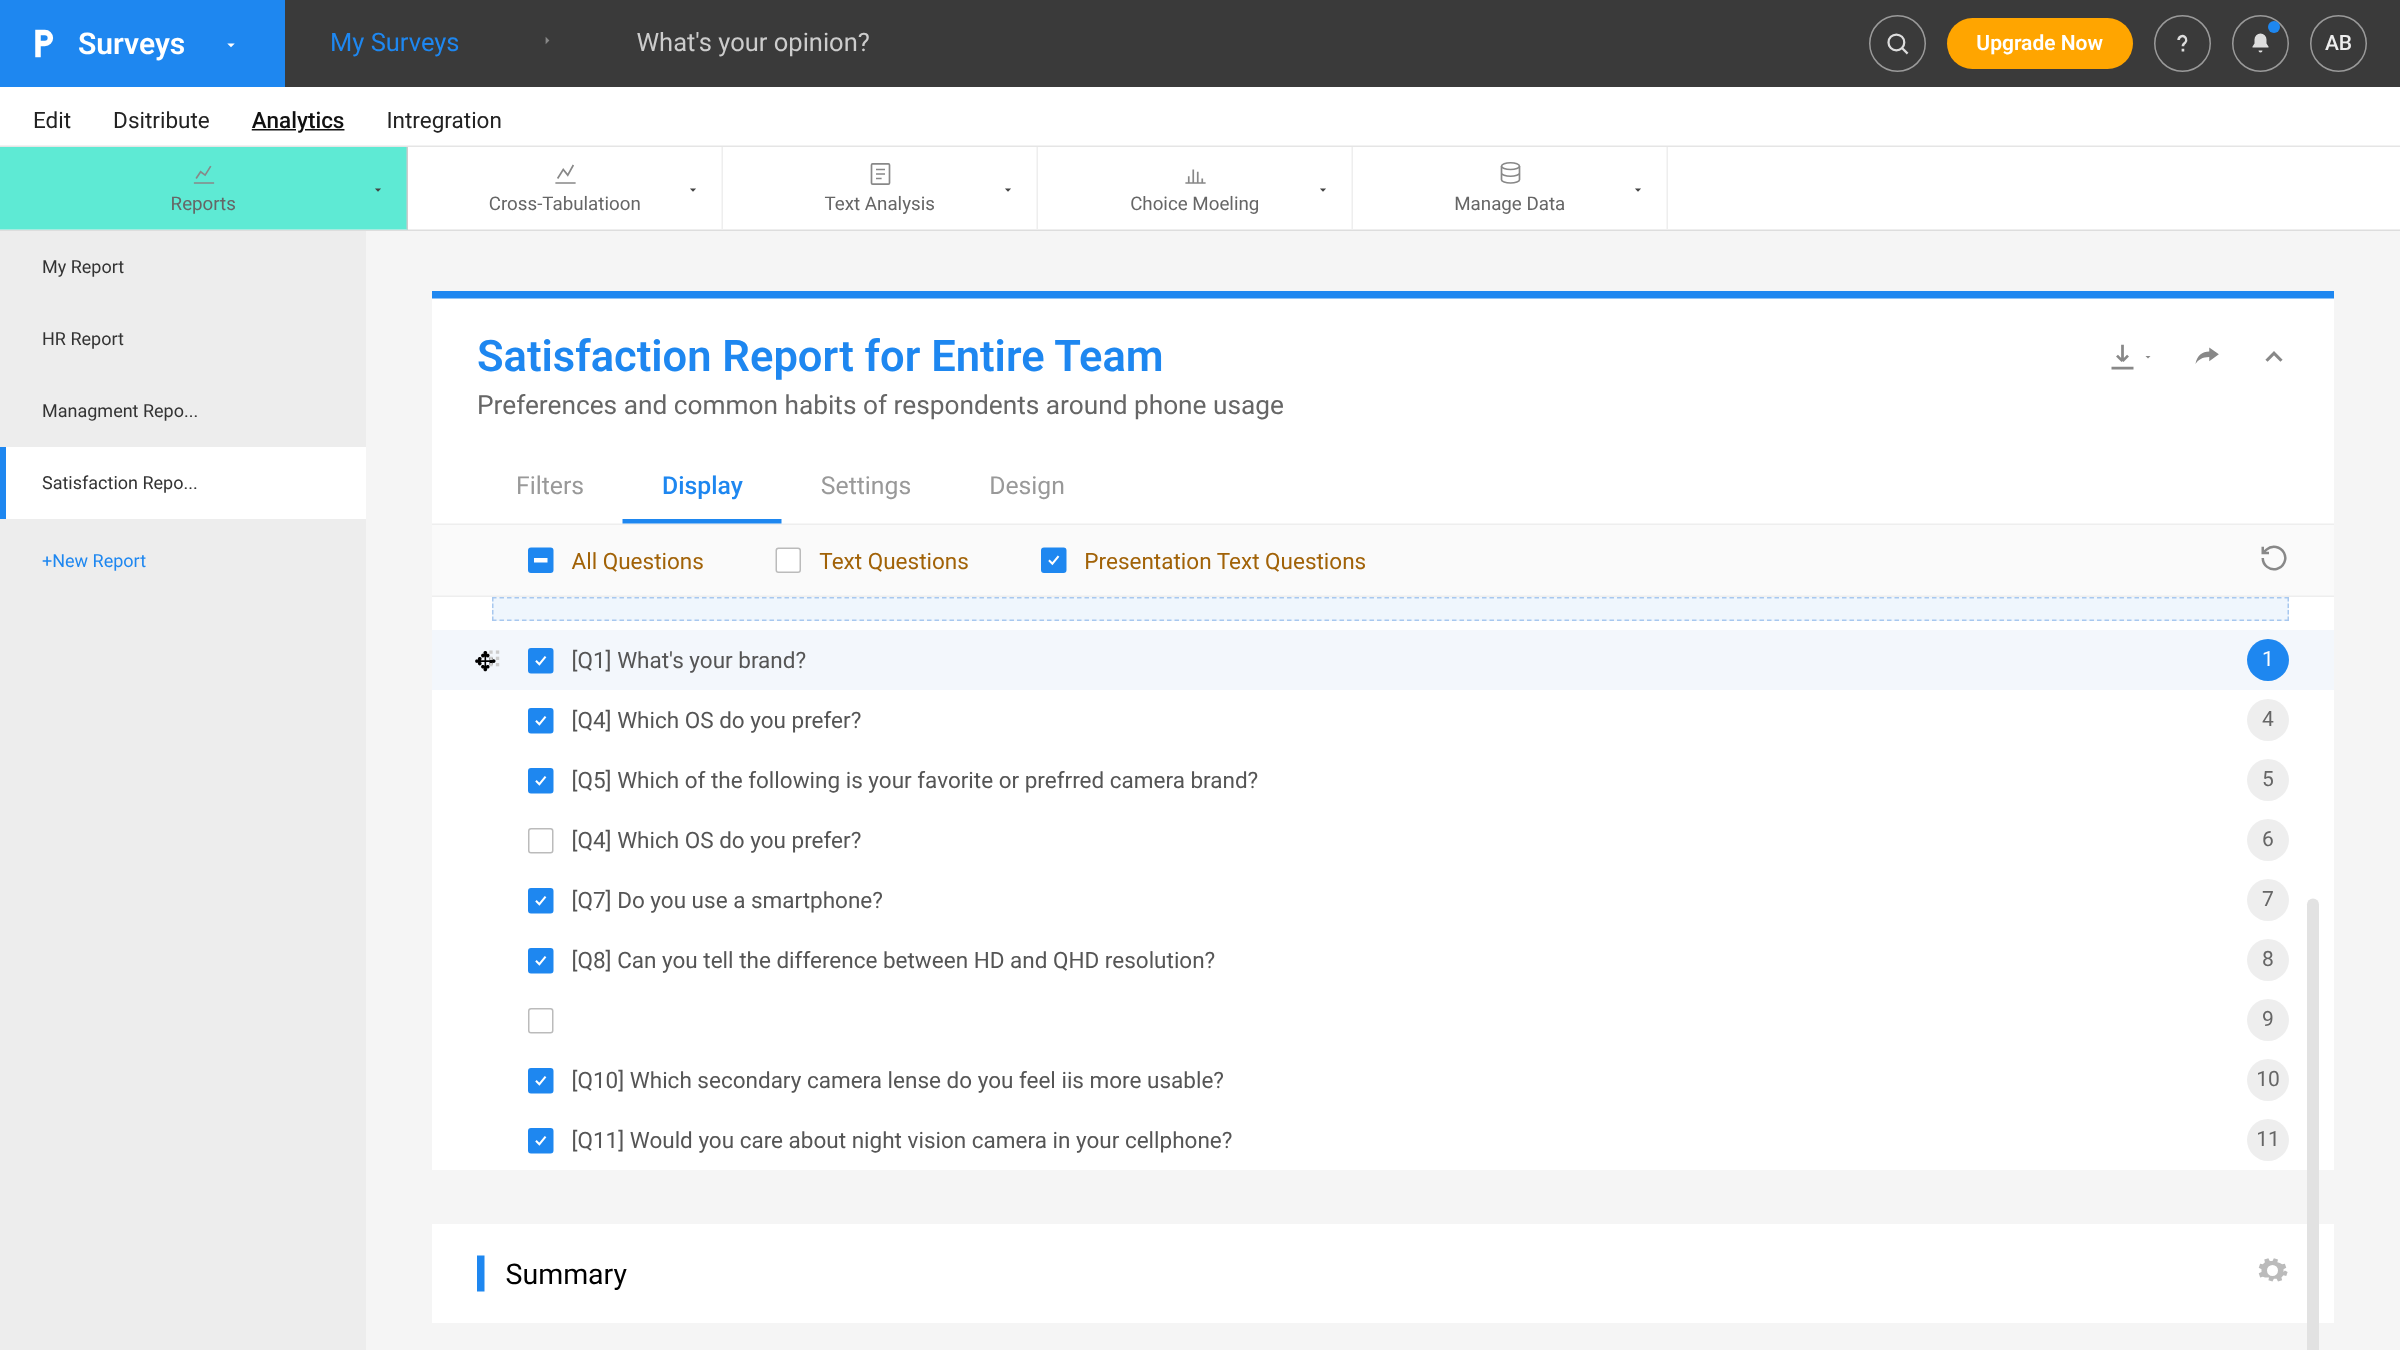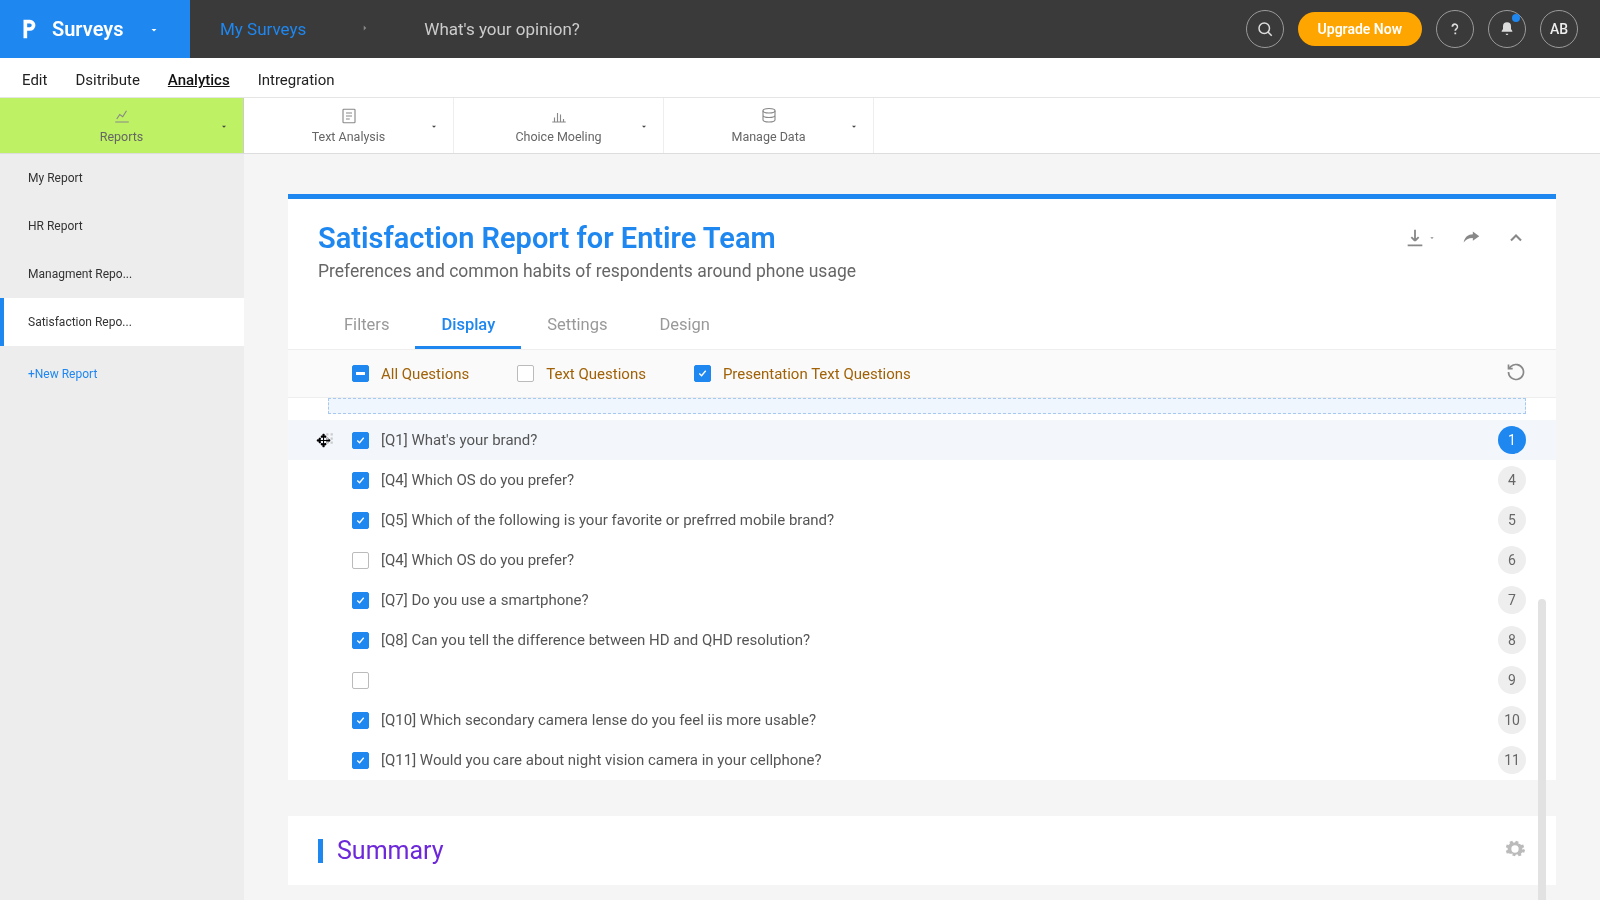--- a/index.html
+++ b/index.html
@@ -20,21 +20,21 @@
 .notif-dot { position: absolute; top: 3px; right: 5px; width: 8px; height: 8px; background: #1e87f0; border-radius: 50%; }
 
 
 .tabs1 { height: 40px; background: #fff; border-bottom: 1px solid #e5e5e5; display: flex; align-items: flex-end; padding-left: 8px; }
 .tab1 { padding: 8px 14px; font-size: 15px; color: #222; cursor: pointer; }
 .tab1.active { color: #111; text-decoration: underline; font-weight: 500; }
 
 
 .tabs2 { height: 56px; background: #fff; border-bottom: 1px solid #ddd; display: flex; }
 .tool { width: 210px; display: flex; flex-direction: column; align-items: center; justify-content: center; position: relative; border-right: 1px solid #eee; cursor: pointer; }
-.tool.reports { width: 244px; background: #bef264; border-right: 1px solid #ccc; }
+.tool.reports { width: 272px; background: #5eead4; border-right: 1px solid #ccc; }
 .tool .lbl { font-size: 12.5px; color: #666; margin-top: 4px; }
 .tool .drop { position: absolute; right: 14px; top: 50%; transform: translateY(-50%); color: #444; }
 .tool svg.ticon { color: #888; }
 
 
 .body { display: flex; height: calc(900px - 58px - 40px - 56px); }
 .sidebar { width: 244px; background: #ededed; }
 .side-item { height: 48px; display: flex; align-items: center; padding: 0 28px; font-size: 12px; color: #333; cursor: pointer; white-space: nowrap; overflow: hidden; text-overflow: ellipsis; }
 .side-item.active { background: #fff; border-left: 4px solid #1e87f0; padding-left: 24px; }
 .side-item.new { color: #1e87f0; height: 56px; }
@@ -71,21 +71,21 @@
 .badge { margin-left: auto; width: 28px; height: 28px; border-radius: 50%; background: #eee; color: #666; display: flex; align-items: center; justify-content: center; font-size: 14px; }
 .badge.active { background: #1e87f0; color: #fff; }
 .drag-cursor { position: absolute; left: 28px; top: 10px; font-size: 18px; color: #000; }
 
 
 .scroll-track { position: absolute; right: 10px; top: 400px; width: 8px; height: 330px; background: #e2e2e2; border-radius: 4px; }
 
 .summary-card { background: #fff; padding: 20px 30px; }
 .summary-head { display: flex; align-items: center; }
 .summary-bar { width: 5px; height: 24px; background: #1e87f0; margin-right: 14px; }
-.summary-title { font-size: 25px; color: #6d28d9; }
+.summary-title { font-size: 19px; color: #000000; }
 .gear { margin-left: auto; color: #bbb; cursor: pointer; }
 </style>
 </head>
 <body>
 
 <div class="topbar">
   <div class="brand">
     <svg width="22" height="22" viewBox="0 0 24 24" fill="#fff">
         <path d="M6 2h7a6 6 0 0 1 0 12H10v8H6V2zm4 4v4h3a2 2 0 0 0 0-4h-3z"></path>
       </svg>
@@ -134,20 +134,29 @@
   <div class="tab1 active">Analytics</div>
   <div class="tab1">Intregration</div>
 </div>
 
 <div class="tabs2">
   <div class="tool reports">
     <svg class="ticon" width="22" height="18" viewBox="0 0 24 24" fill="none" stroke="currentColor" stroke-width="1.5">
         <path d="M3 20h18M5 16l4-6 4 3 5-8"></path>
       </svg>
     <span class="lbl">Reports</span>
+    <span class="drop"><svg width="10" height="10" viewBox="0 0 24 24" fill="currentColor">
+          <path d="M7 10l5 5 5-5z"></path>
+        </svg></span>
+  </div>
+  <div class="tool">
+    <svg class="ticon" width="22" height="18" viewBox="0 0 24 24" fill="none" stroke="currentColor" stroke-width="1.5">
+        <path d="M3 20h18M5 16l5-8 4 5 5-9"></path>
+      </svg>
+    <span class="lbl">Cross-Tabulatioon</span>
     <span class="drop"><svg width="10" height="10" viewBox="0 0 24 24" fill="currentColor">
           <path d="M7 10l5 5 5-5z"></path>
         </svg></span>
   </div>
   <div class="tool">
     <svg class="ticon" width="20" height="18" viewBox="0 0 24 24" fill="none" stroke="currentColor" stroke-width="1.5">
         <rect x="4" y="3" width="16" height="18" rx="1"></rect>
         <path d="M8 8h8M8 12h8M8 16h5"></path>
       </svg>
     <span class="lbl">Text Analysis</span>
@@ -268,21 +277,21 @@
             </span>
             <span class="qtxt">[Q4] Which OS do you prefer?</span>
             <span class="badge ">4</span>
           </div>
           <div class="qrow">
             <span class="cb checked">
               <svg viewBox="0 0 24 24" fill="none" stroke="#fff" stroke-width="3">
                 <path d="M5 12l5 5 9-11"></path>
               </svg>
             </span>
-            <span class="qtxt">[Q5] Which of the following is your favorite or prefrred mobile brand?</span>
+            <span class="qtxt">[Q5] Which of the following is your favorite or prefrred camera brand?</span>
             <span class="badge ">5</span>
           </div>
           <div class="qrow">
             <span class="cb "></span>
             <span class="qtxt">[Q4] Which OS do you prefer?</span>
             <span class="badge ">6</span>
           </div>
           <div class="qrow">
             <span class="cb checked">
               <svg viewBox="0 0 24 24" fill="none" stroke="#fff" stroke-width="3">

